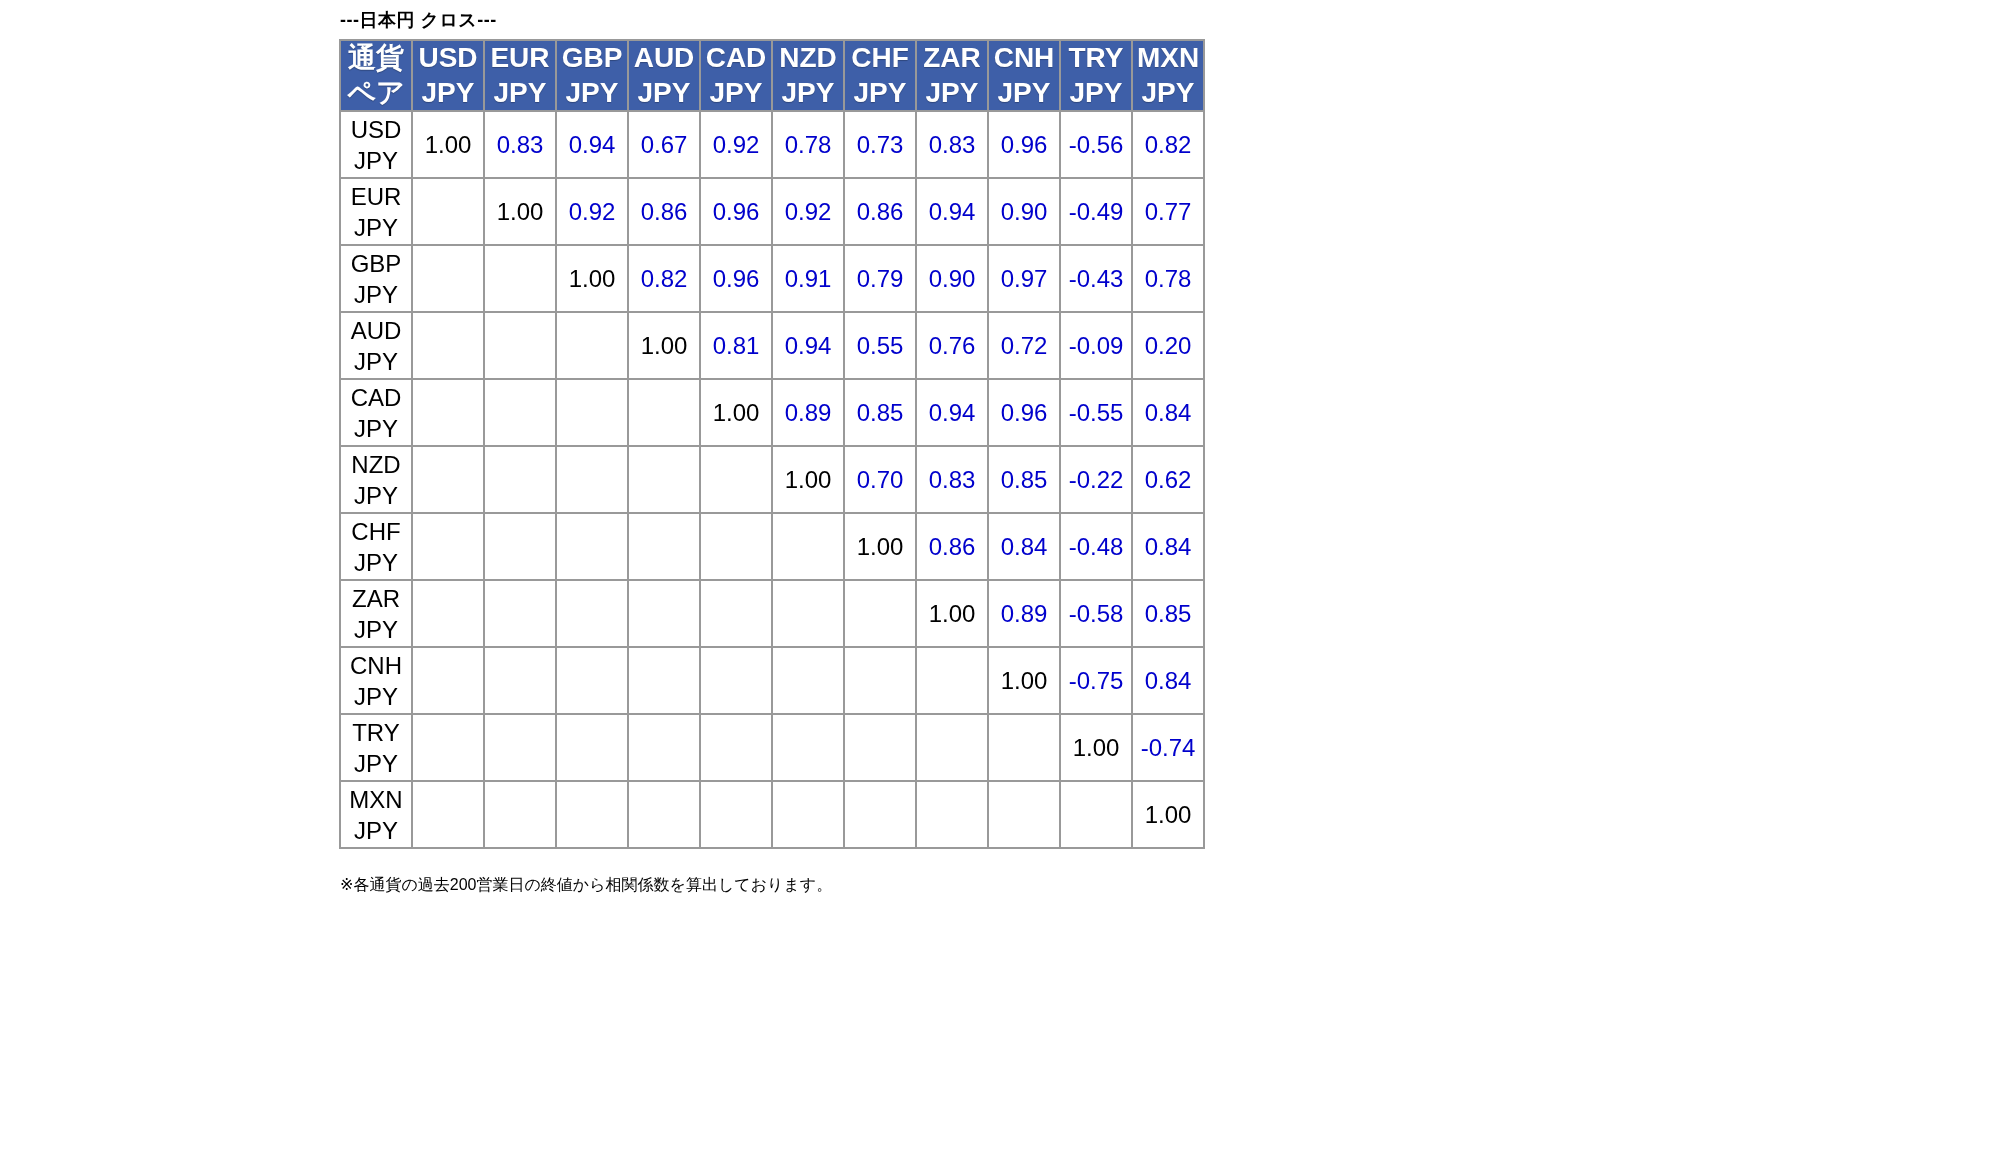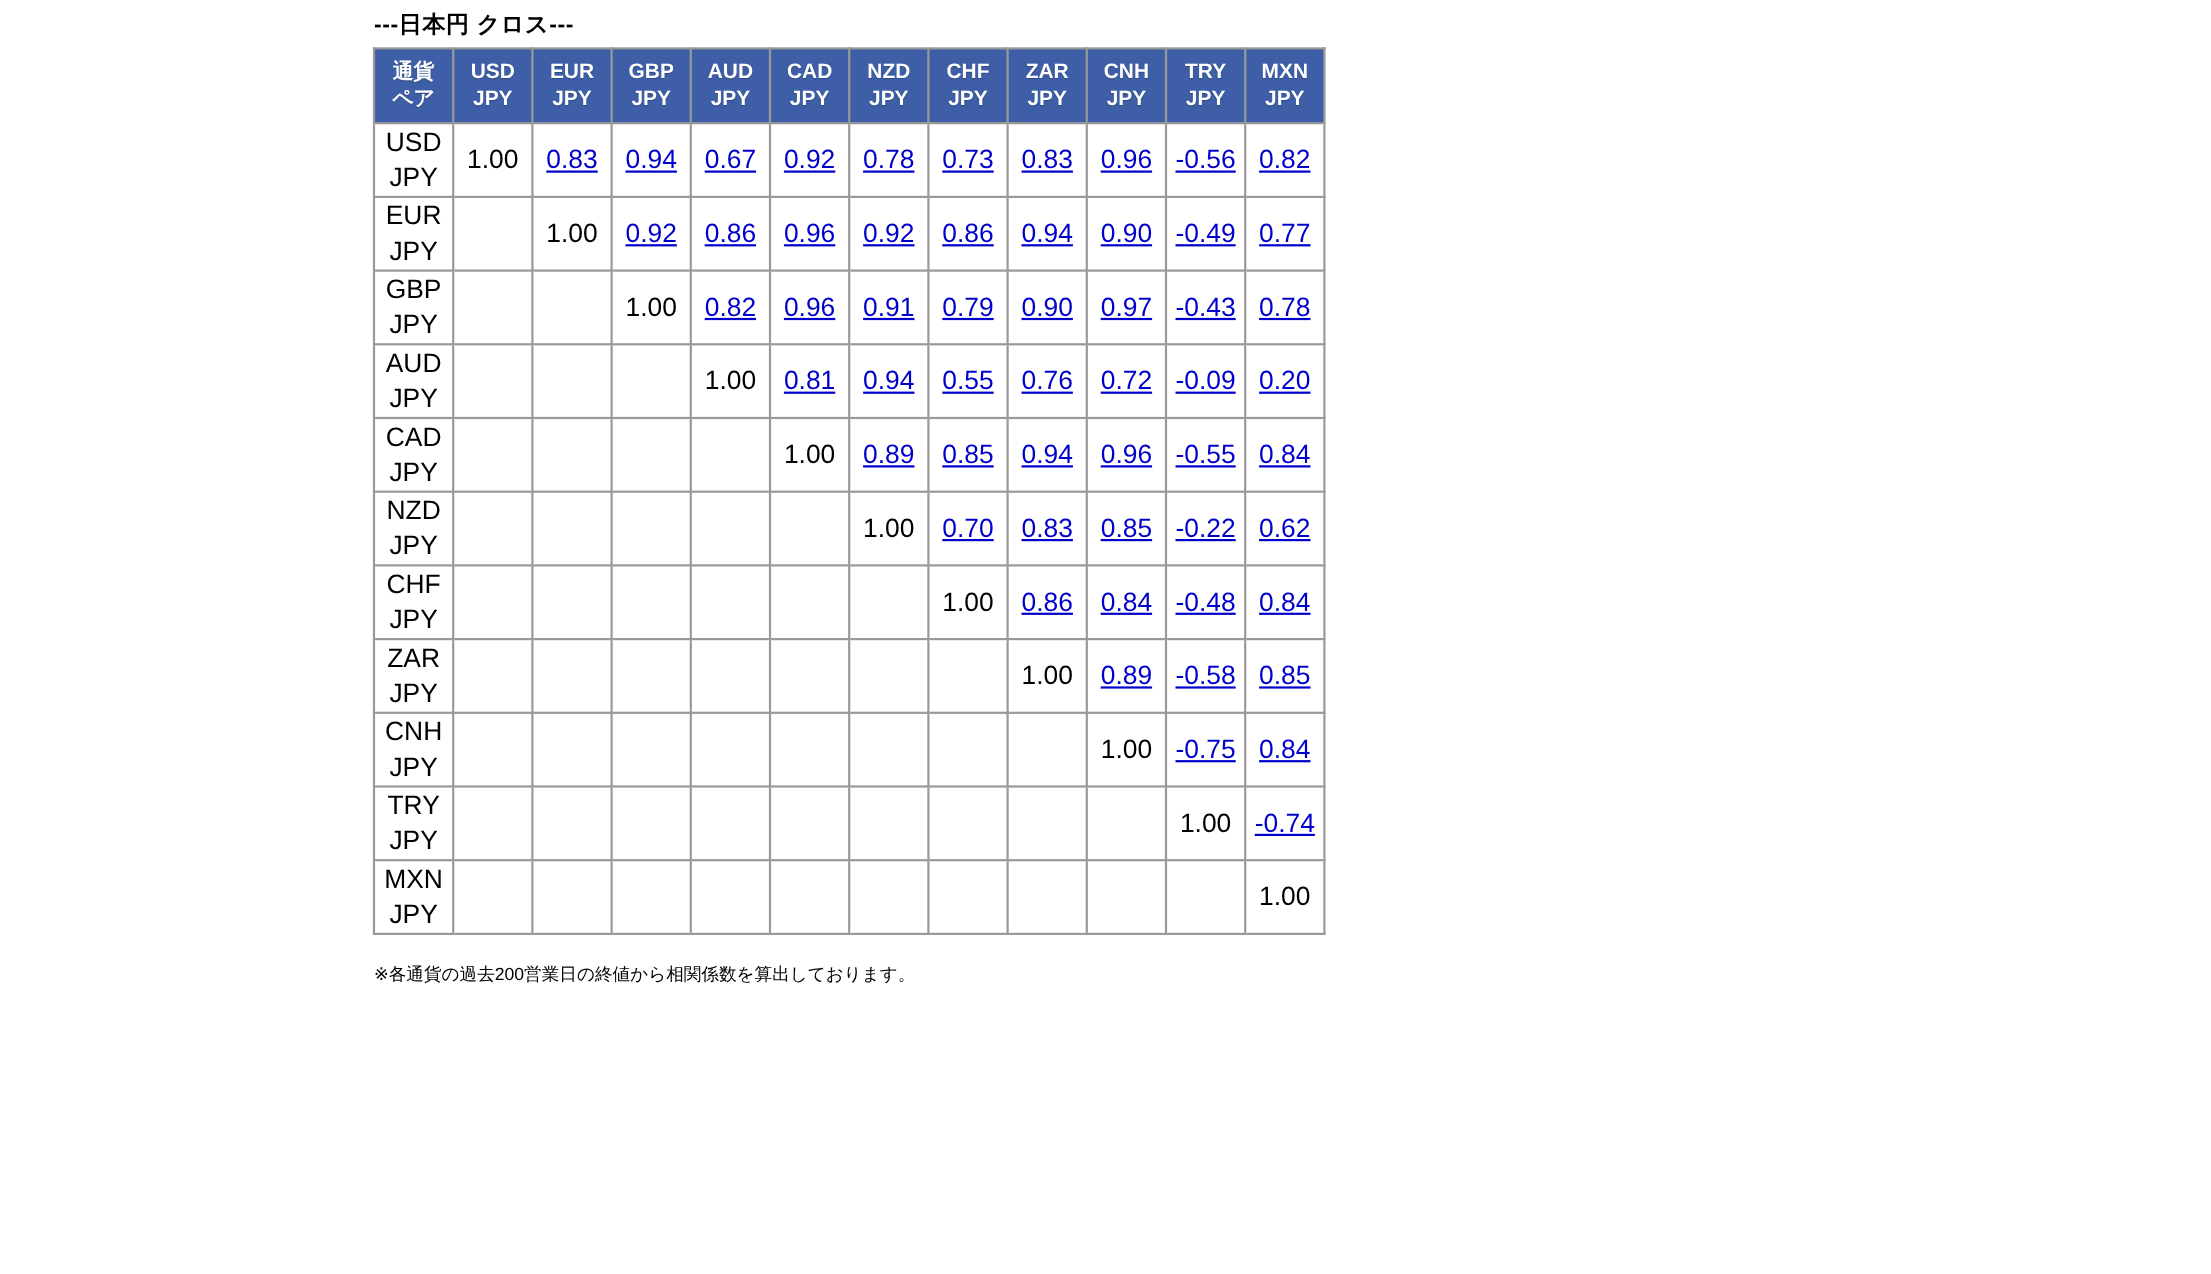--- a/index.html
+++ b/index.html
@@ -9,21 +9,21 @@
     font-family: "Liberation Sans", "DejaVu Sans", sans-serif;
     color: var(--text, #000);
     overflow: hidden;
   }
   .content {
     position: absolute;
     left: 339px;
     top: 8px;
   }
   .title {
-    font-size: 21px;
+    font-size: 18px;
     font-weight: bold;
     color: var(--text, #000);
     margin: 0 0 7px 1px;
     letter-spacing: 0.5px;
   }
   table.matrix {
     border-collapse: collapse;
     table-layout: fixed;
   }
   table.matrix th, table.matrix td {
@@ -31,40 +31,39 @@
     width: 72px;
     text-align: center;
     vertical-align: middle;
     background: #fff;
   }
   table.matrix thead th {
     height: 68px;
     background: var(--header-bg, #3e5fa8);
     color: var(--header-text, #fff);
     font-weight: bold;
-    font-size: 19px;
+    font-size: 28px;
     line-height: 1.24;
     white-space: pre-line;
     text-shadow: 0 1px 1px rgba(0,0,0,0.25);
   }
   table.matrix tbody tr { height: 67px; }
   table.matrix tbody th.rowhead {
     font-weight: normal;
     font-size: 24px;
     line-height: 1.3;
     white-space: pre-line;
     color: var(--text, #000);
   }
   table.matrix tbody td {
     font-size: 24px;
     color: var(--text, #000);
   }
   a.corr-link {
     color: var(--link, #0000cc);
-    text-decoration: underline;
     cursor: pointer;
   }
   .footnote {
     margin-top: 26px;
     margin-left: 1px;
     font-size: 16px;
     color: var(--text, #000);
   }
 </style>
 </head>

